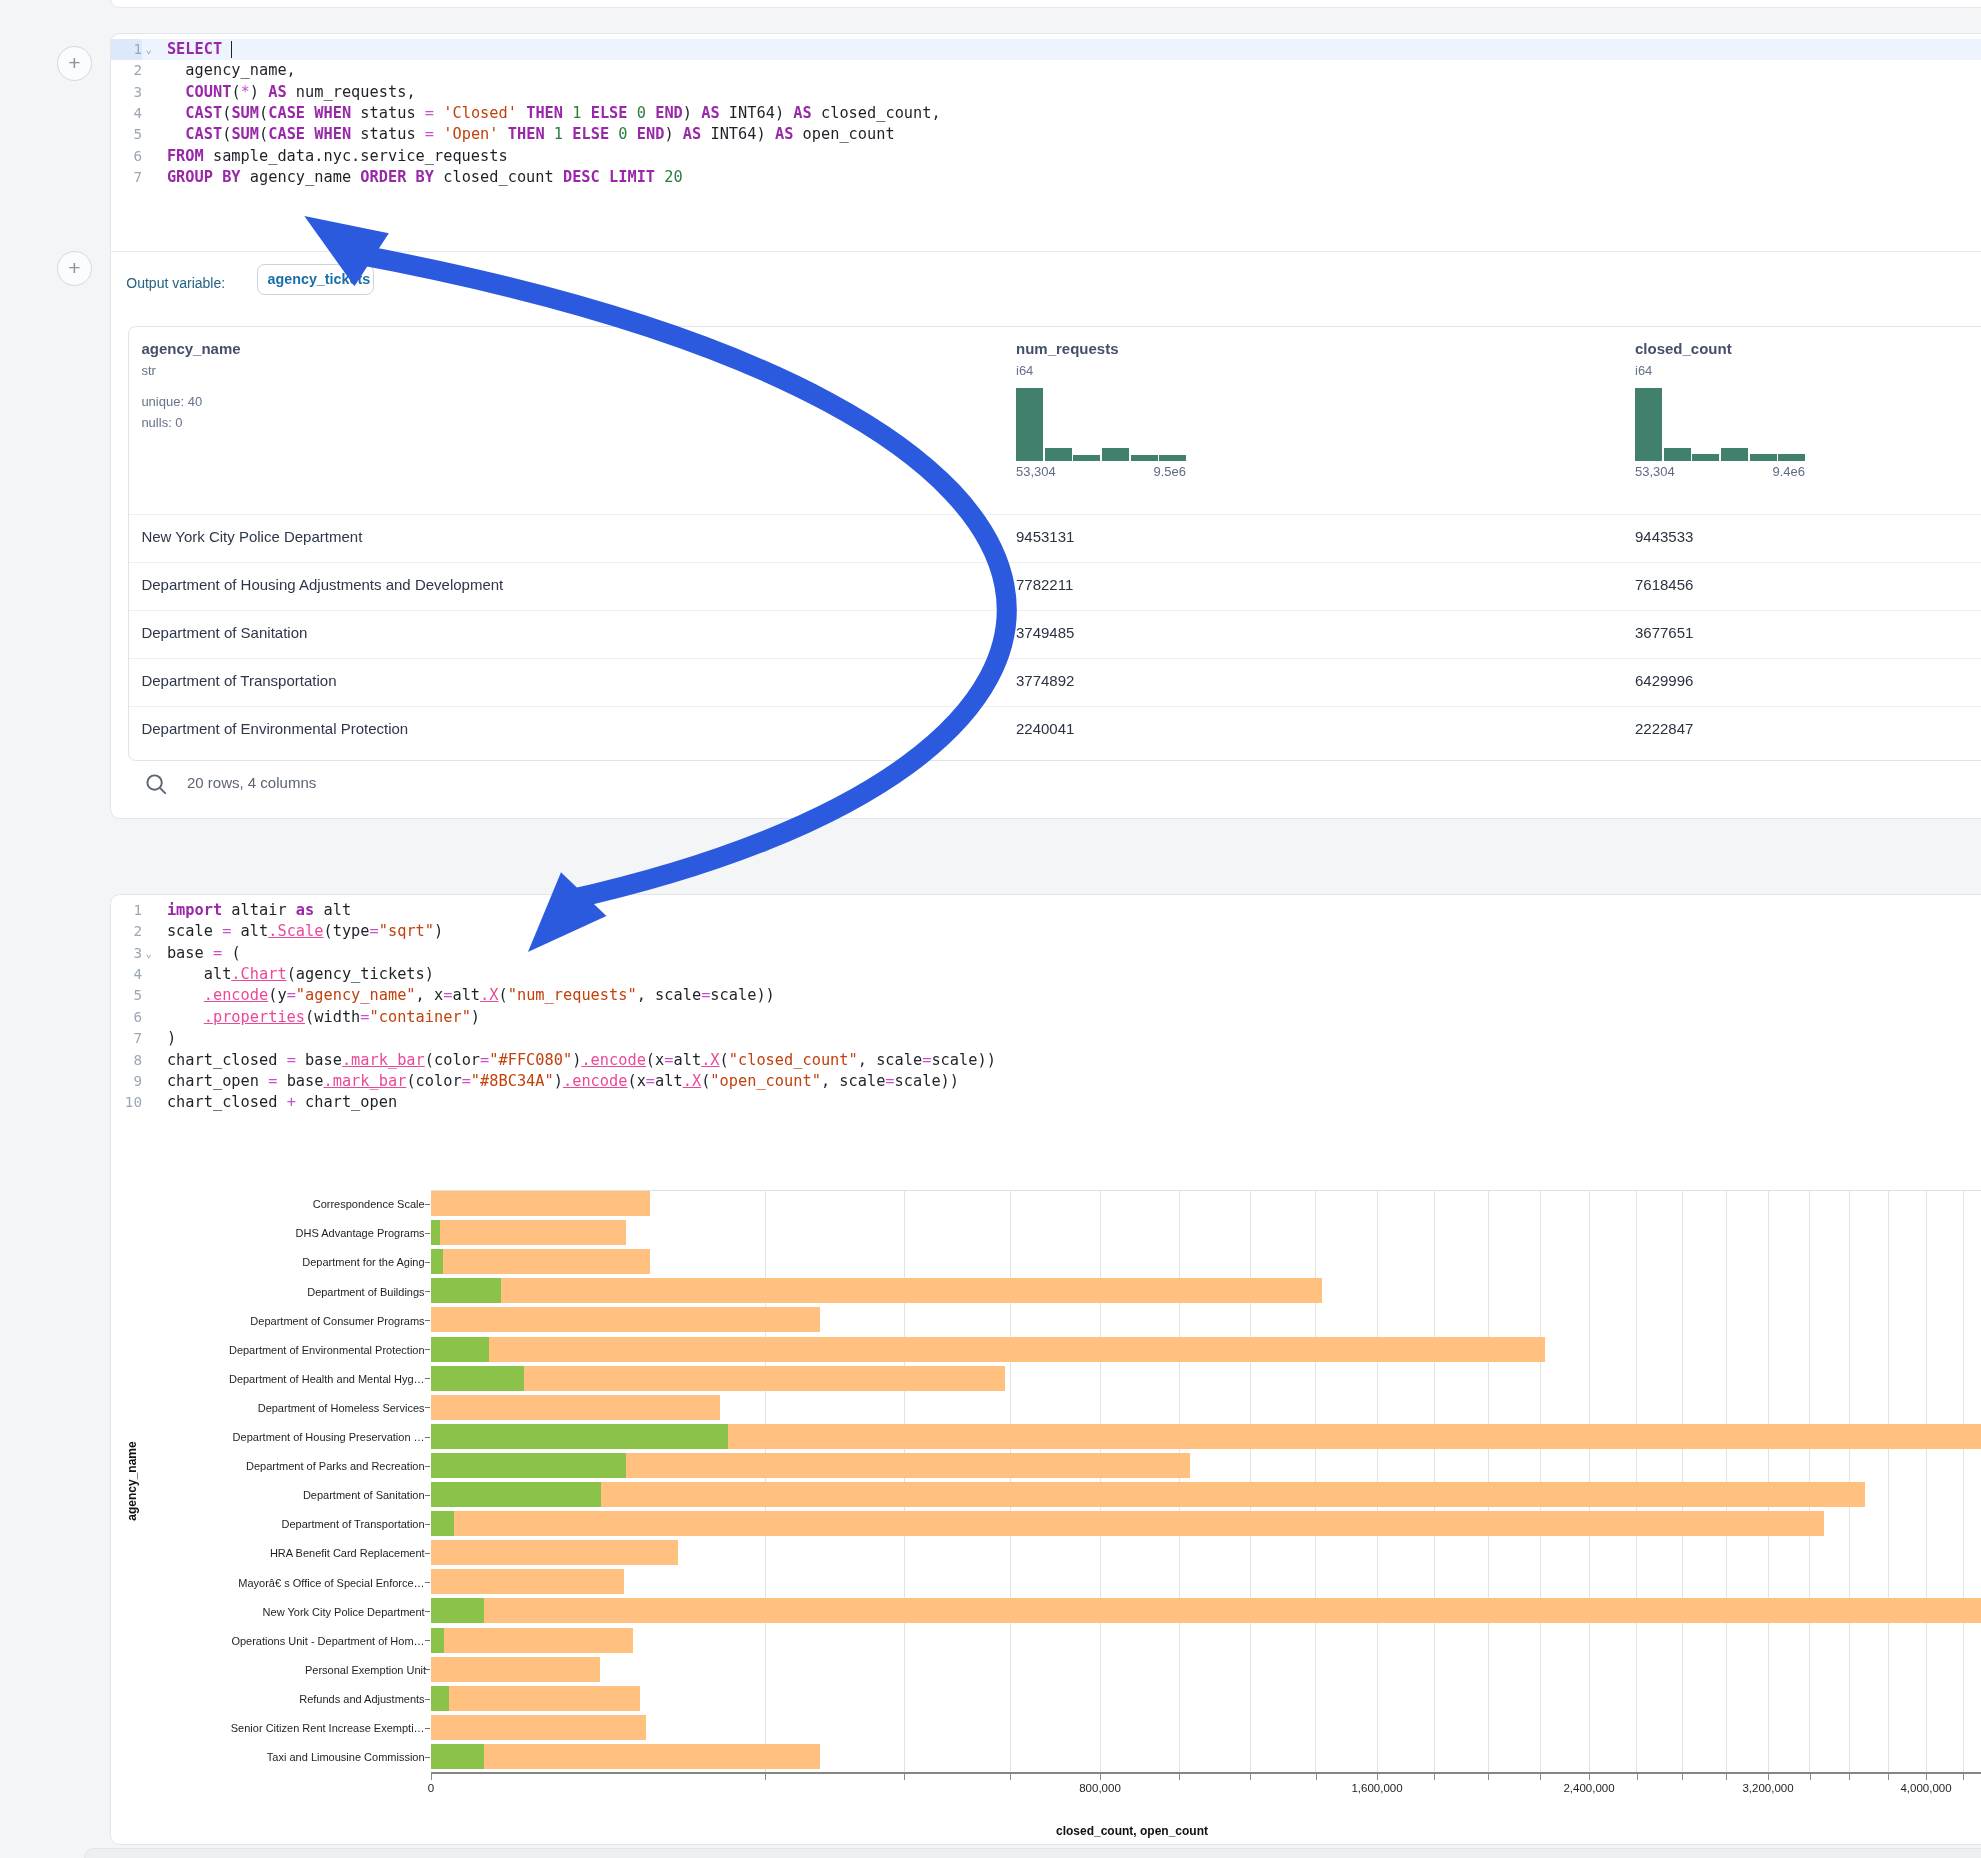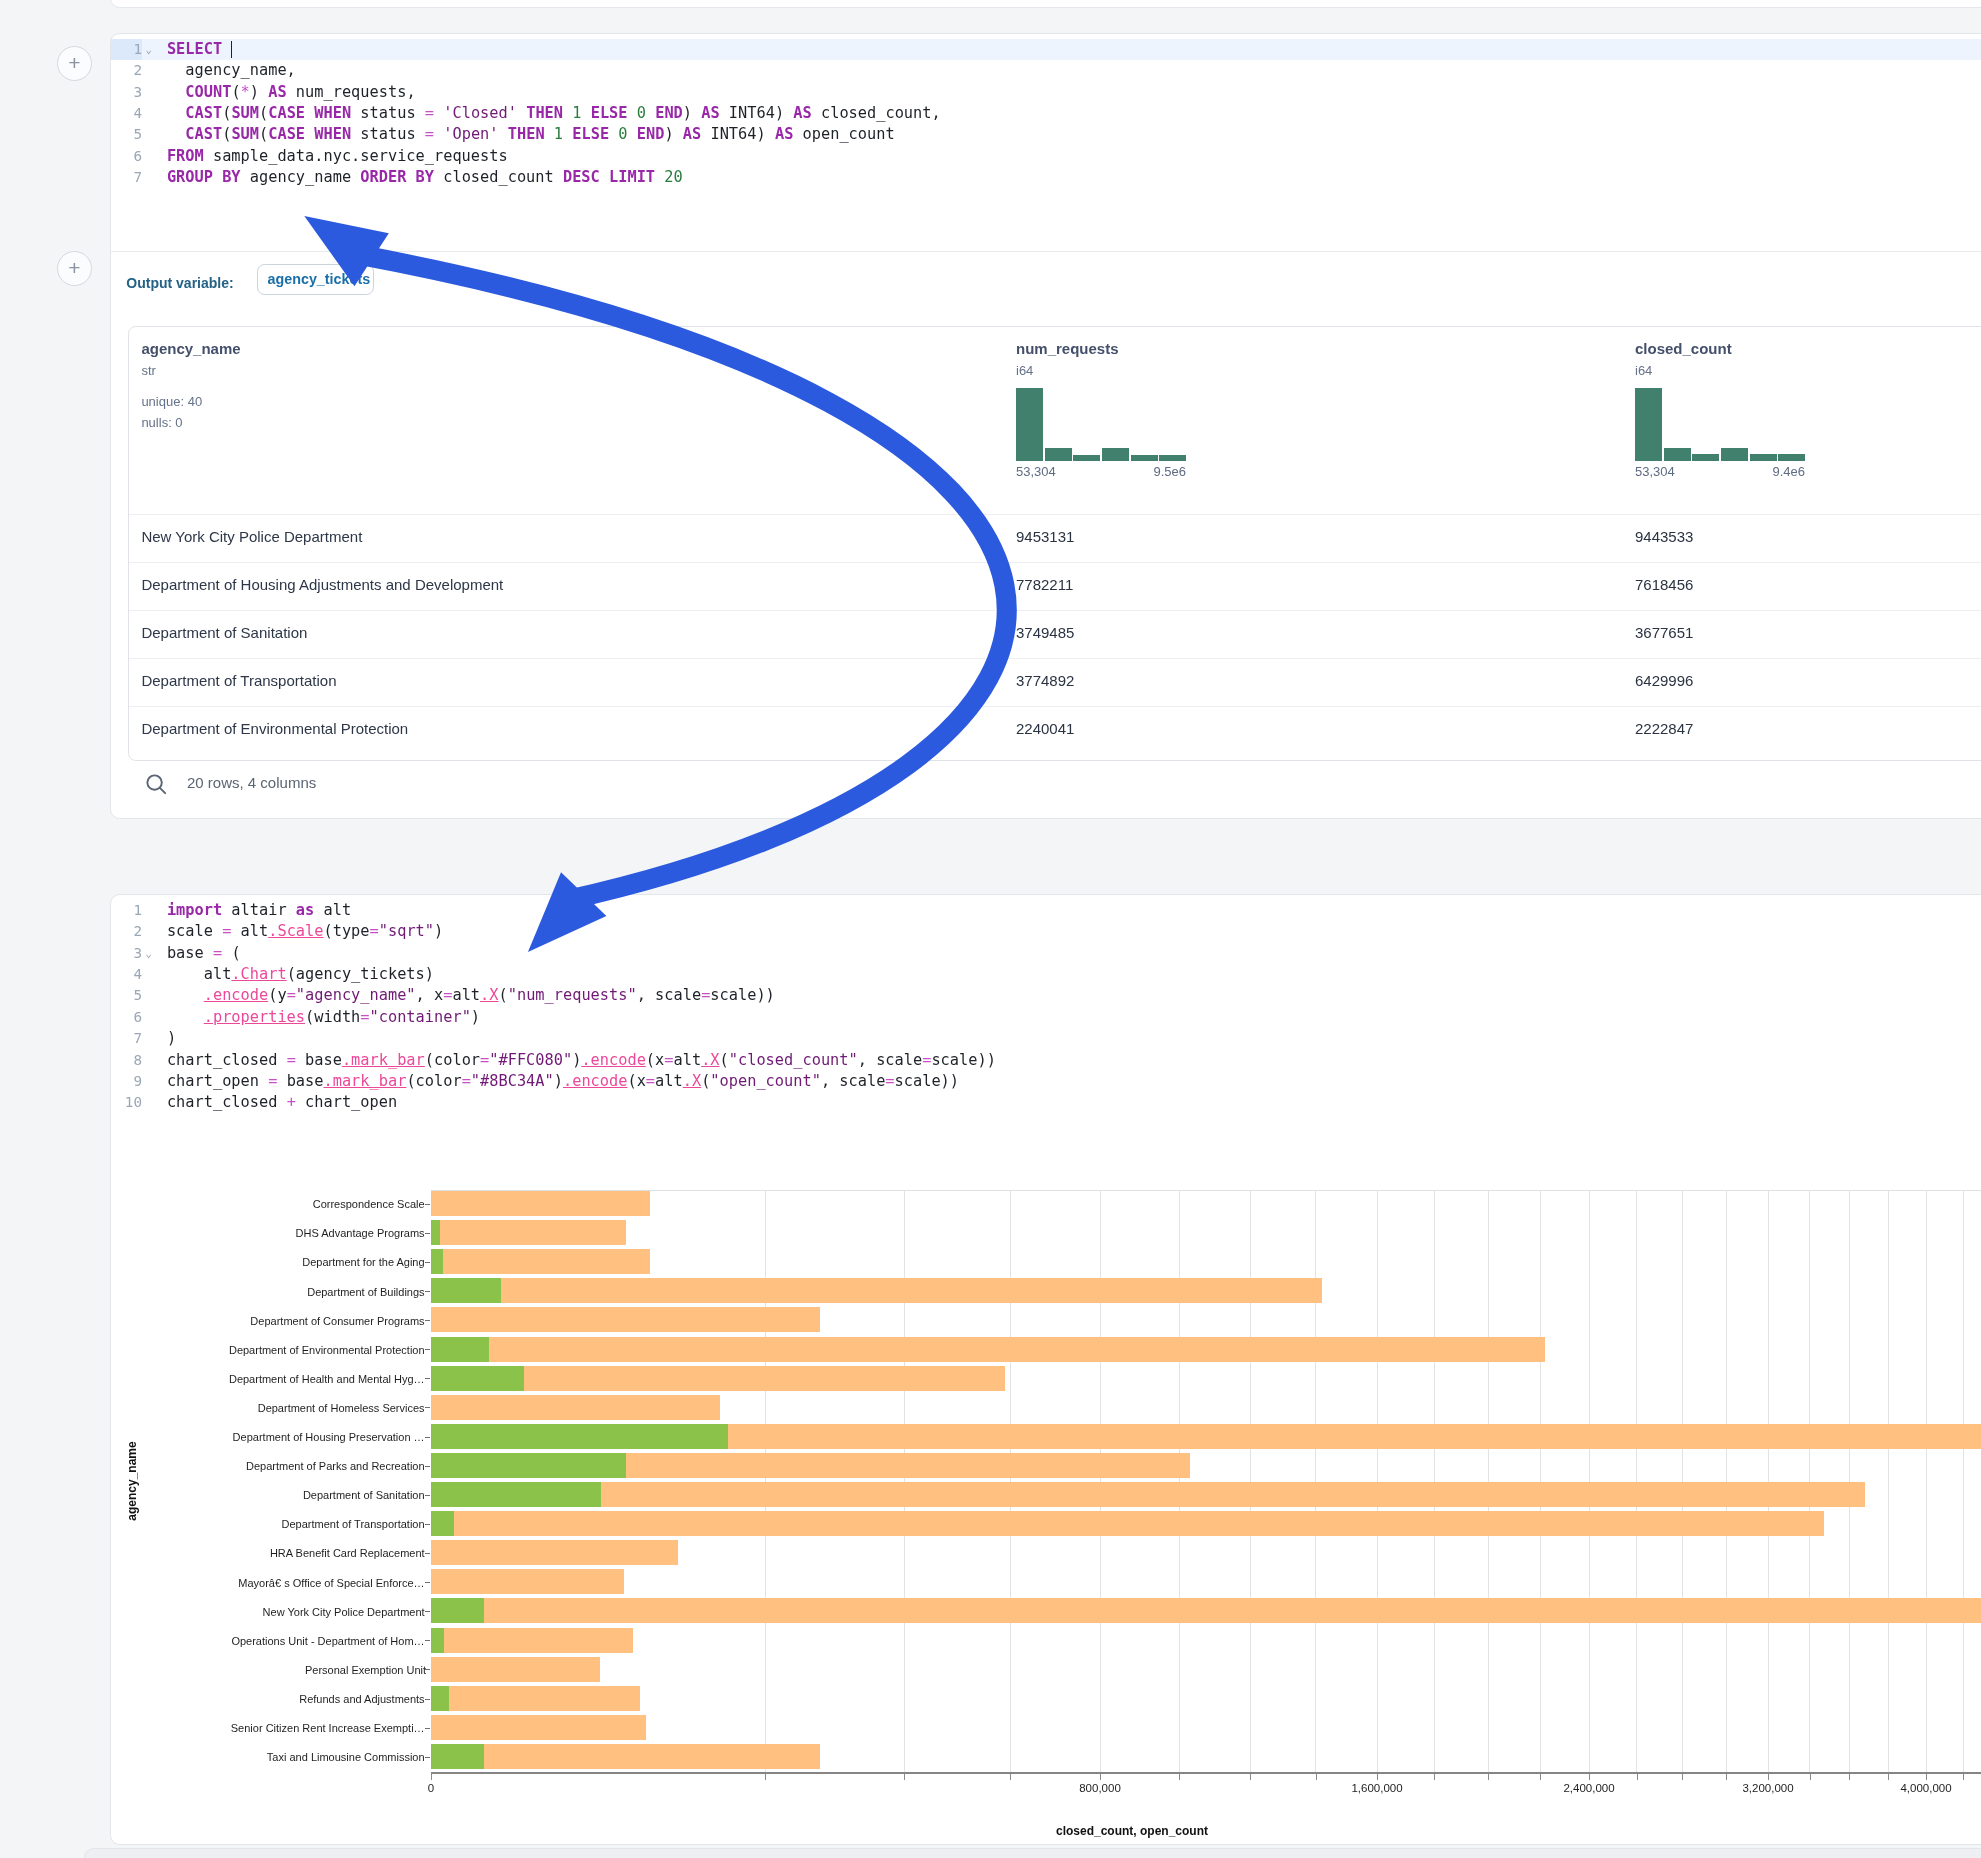--- a/index.html
+++ b/index.html
@@ -23,30 +23,30 @@
 
   
   .code { font-family:"DejaVu Sans Mono", monospace; font-size:15.3px; padding-top:4.8px; }
   .cl { display:flex; height:21.4px; line-height:21.4px; white-space:pre; }
   .cl .ln { width:31px; text-align:right; color:#9aa7b6; flex:0 0 31px; font-size:14.3px; }
   .cl .fold { width:13.4px; flex:0 0 13.4px; text-align:center; color:#8e9aa8; font-size:10.5px; }
   .cl .src { padding-left:11.5px; color:#1e2228; }
   .cl.active { background:#edf4fd; }
   .cl.active .ln { background:#dce9fa; }
   .tk-kw { color:#9928a8; font-weight:bold; }
-  .tk-str { color:#701a75; }
+  .tk-str { color:#c2410c; }
   .tk-num { color:#287d3c; }
   .tk-op { color:#c94fc9; }
   .tk-fn { color:#ec4899;text-decoration:underline; }
   .tk-cur { display:inline-block; width:0; border-left:1.5px solid #222; height:17px; vertical-align:middle; }
 
   
   .outvar-row { position:absolute; left:0; top:217px; width:100%; height:65px;
     border-top:1px solid #e8ebee; }
-  .outvar-label { position:absolute; left:15.3px; top:23px; font-size:14px; font-weight:bold; color:#256286; }
+  .outvar-label { position:absolute; left:15.3px; top:23px; font-size:14px; font-weight:normal; color:#256286; }
   .outvar-pill { position:absolute; left:146px; top:12.4px; width:117px; height:31px;
     border:1px solid #c9d4dd; border-radius:7.6px; background:#fff; overflow:hidden;
     font-size:14.3px; font-weight:bold; color:#1a6fa8; line-height:29px; padding-left:9.6px; white-space:nowrap; }
 
   
   .table-card { position:absolute; left:17px; top:292px; width:1902px; height:435px;
     border:1px solid #dfe3e8; border-radius:7.6px; background:#fff; overflow:hidden; }
   .thead { position:absolute; left:0; top:0; width:100%; height:187px; }
   .thcol { position:absolute; top:0; }
   .th-name { font-size:15px; font-weight:bold; color:#44506b; margin-top:13.4px; }

